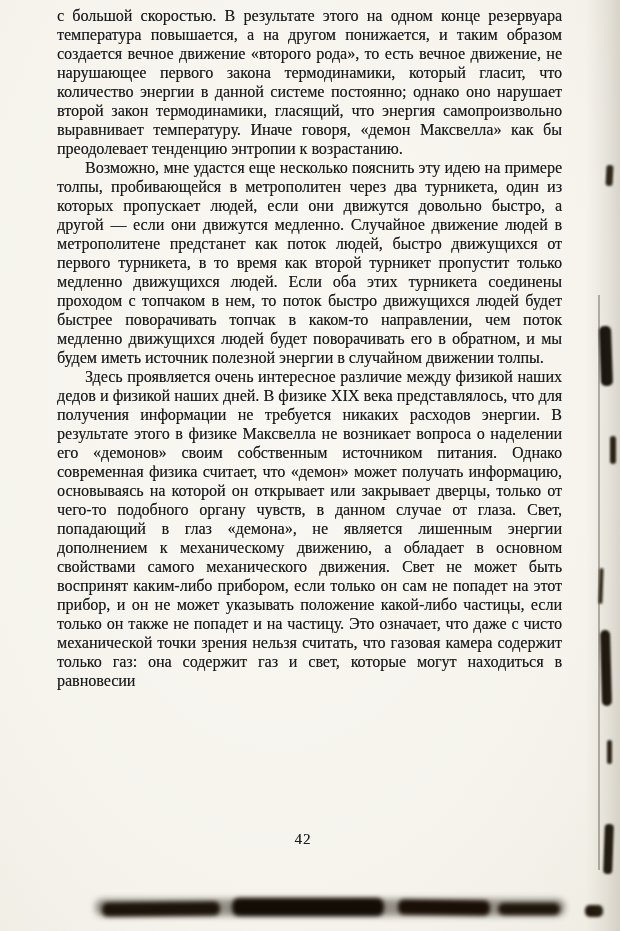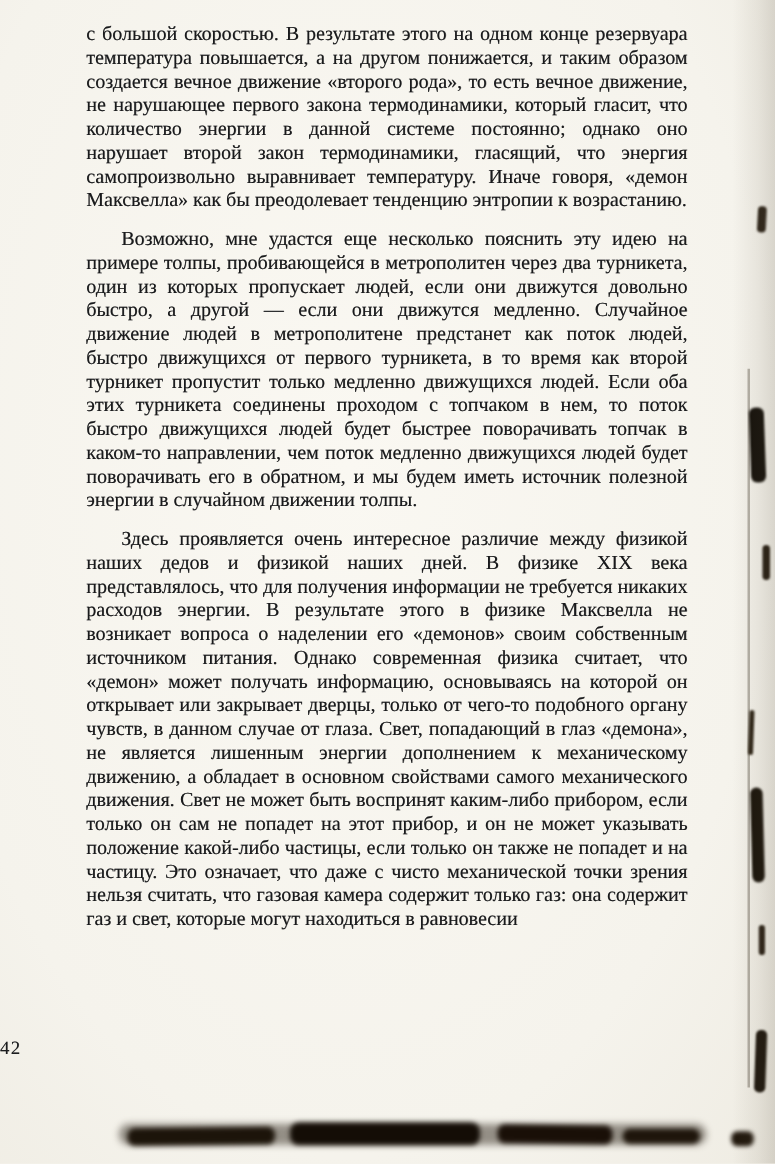--- a/index.html
+++ b/index.html
@@ -35,31 +35,32 @@
     left: 57px;
     top: 6px;
     width: 505px;
     color: #191a1c;
     font-size: 16px;
     line-height: 19px;
     text-align: justify;
     text-shadow: 0.25px 0 0 rgba(20,20,22,0.55);
   }
   .para {
-    margin: 12px;
+    margin: 0;
     padding: 0;
   }
   .para.indent {
     text-indent: 28px;
   }
   .page-number {
     position: absolute;
     left: 0;
     right: 14px;
     top: 831px;
+    text-align: center;
     font-size: 15px;
     color: #1c1d1f;
     letter-spacing: 1px;
     text-shadow: 0.25px 0 0 rgba(20,20,22,0.5);
   }
   
   .artifact {
     position: absolute;
     pointer-events: none;
   }

